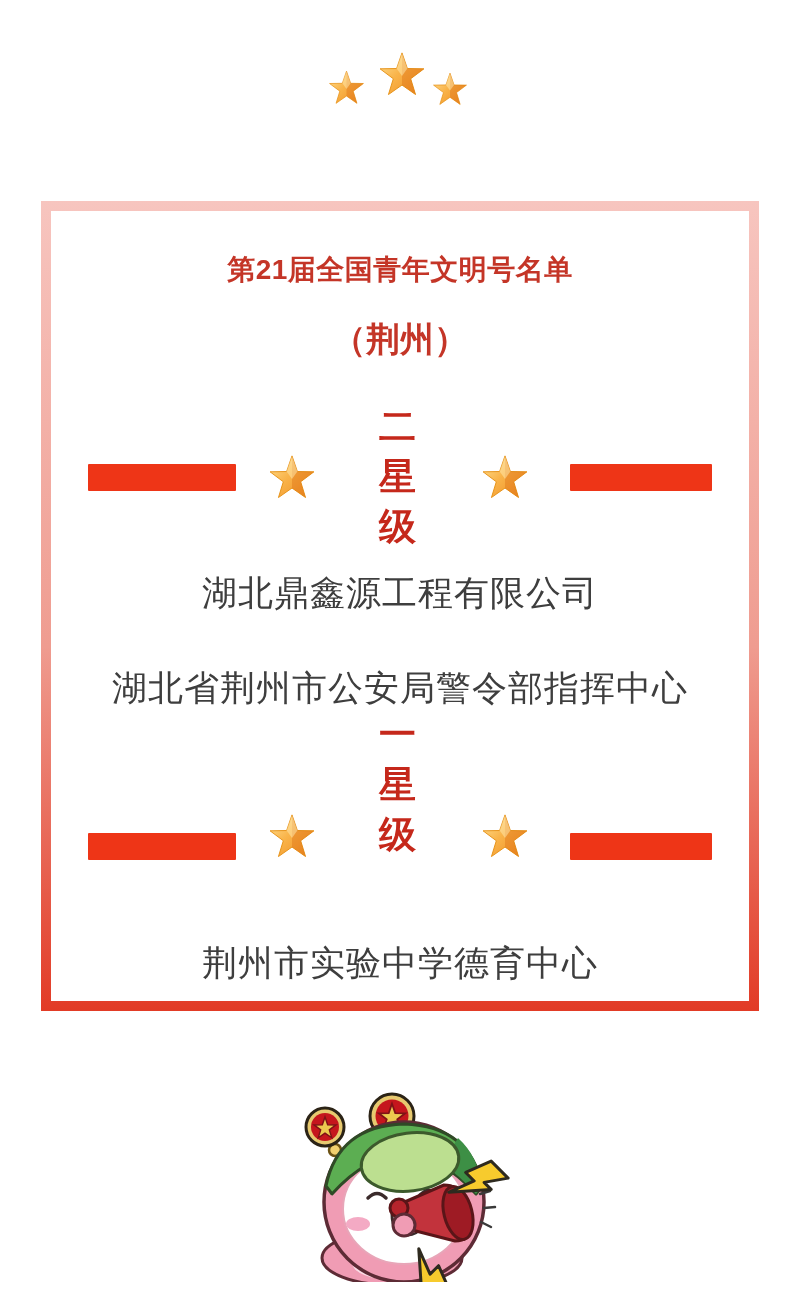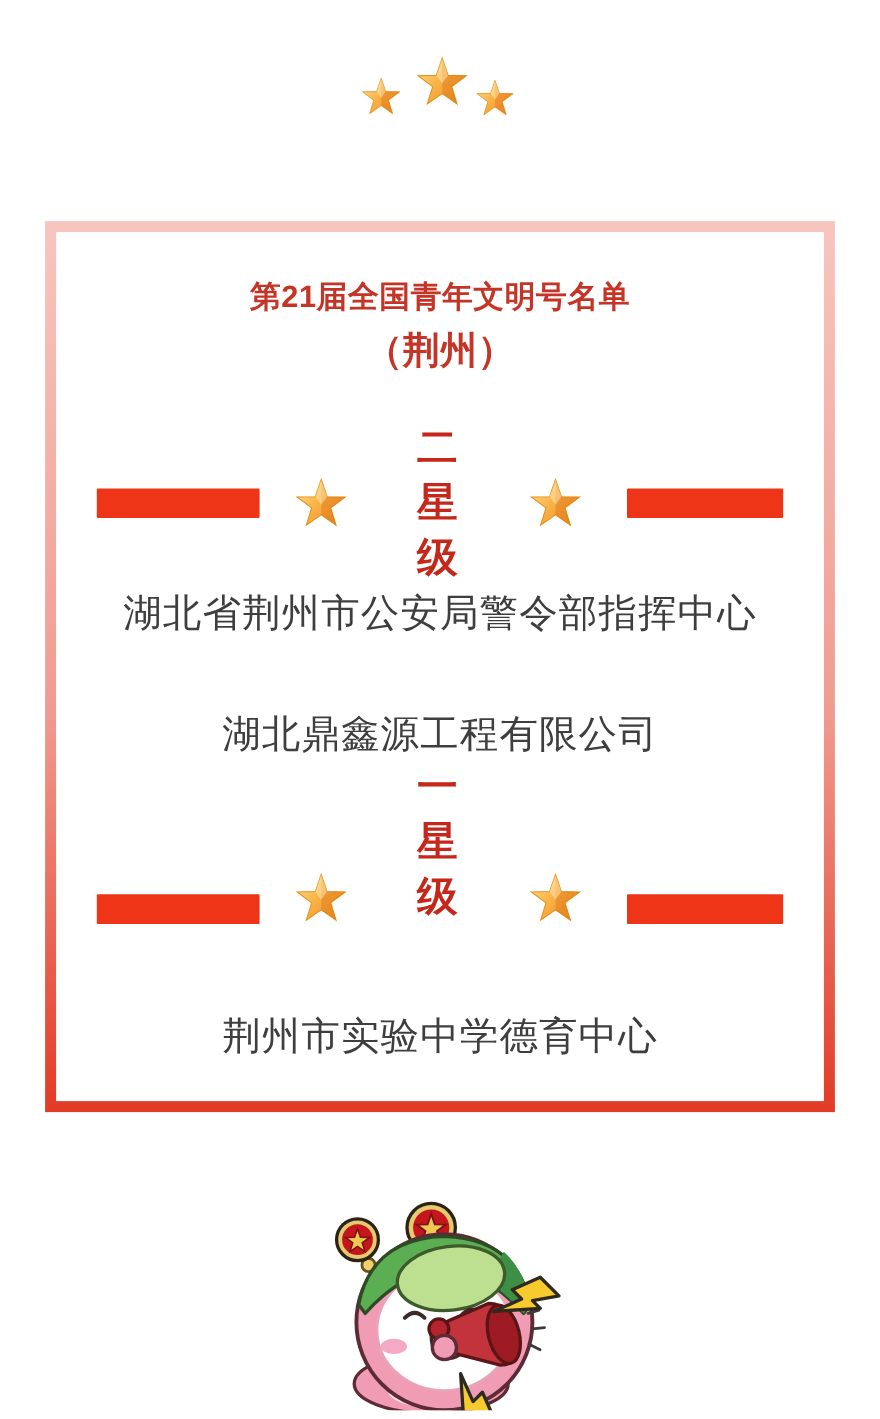--- a/index.html
+++ b/index.html
@@ -29,21 +29,21 @@
     background:linear-gradient(to bottom,var(--border-top) 0%,var(--border-mid) 55%,var(--border-bottom) 100%);
   }
   .card-inner{width:100%;height:100%;background:#ffffff;overflow:hidden;}
 
   .card-title{
     margin-top:36px;text-align:center;
     font-size:28px;line-height:46px;font-weight:bold;
     color:var(--title-red);letter-spacing:0.5px;
   }
   .card-subtitle{
-    margin-top:4px;text-align:center;
+    margin-top:24px;text-align:center;
     font-size:34px;line-height:44px;font-weight:bold;
     color:var(--title-red);
   }
 
   .banner{
     width:624px;height:50px;margin:0 auto;
     display:flex;align-items:center;gap:44px;
   }
   .banner.first{margin-top:91px;}
   .banner.second{margin-top:103px;align-items:flex-end;}
@@ -116,22 +116,22 @@
       <svg class="bstar left" viewBox="0 0 100 100">
           <use href="#star3d"></use>
         </svg>
       <div class="level-label">二星级</div>
       <svg class="bstar" viewBox="0 0 100 100">
           <use href="#star3d"></use>
         </svg>
       <div class="bar right"></div>
     </div>
 
+    <div class="entry e2">湖北鼎鑫源工程有限公司</div>
     <div class="entry e1">湖北省荆州市公安局警令部指挥中心</div>
-    <div class="entry e2">湖北鼎鑫源工程有限公司</div>
 
     <div class="banner second">
       <div class="bar left"></div>
       <svg class="bstar left" viewBox="0 0 100 100">
           <use href="#star3d"></use>
         </svg>
       <div class="level-label">一星级</div>
       <svg class="bstar" viewBox="0 0 100 100">
           <use href="#star3d"></use>
         </svg>

